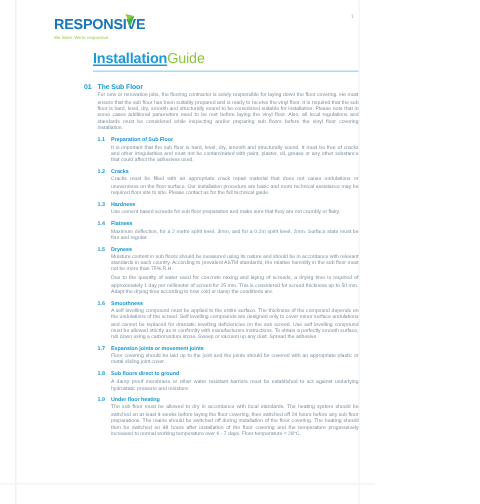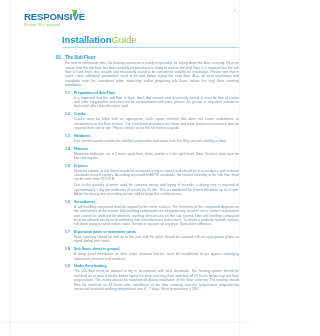--- a/index.html
+++ b/index.html
@@ -56,21 +56,21 @@
     top: 9px;
     font-size: 3.4px;
     line-height: 4px;
     color: #b9a97c;
     letter-spacing: 0.1px;
   }
 
   
   .logo {
     position: absolute;
-    left: 24px;
+    left: 36px;
     top: 12px;
     width: 90px;
   }
   .logo-wordmark {
     position: relative;
     font-size: 9.6px;
     line-height: 10px;
     font-weight: bold;
     letter-spacing: -0.15px;
     color: #1b75bb;
@@ -99,20 +99,21 @@
     left: 62px;
     top: 34px;
     font-size: 9.6px;
     line-height: 11px;
     letter-spacing: -0.1px;
     white-space: nowrap;
   }
   .title-main {
     font-weight: bold;
     color: #1b9ad6;
+    text-decoration: underline;
   }
   .title-sub {
     font-weight: normal;
     color: #8dc63f;
     margin-left: 0;
   }
 
   .rule {
     position: absolute;
     left: 62px;

